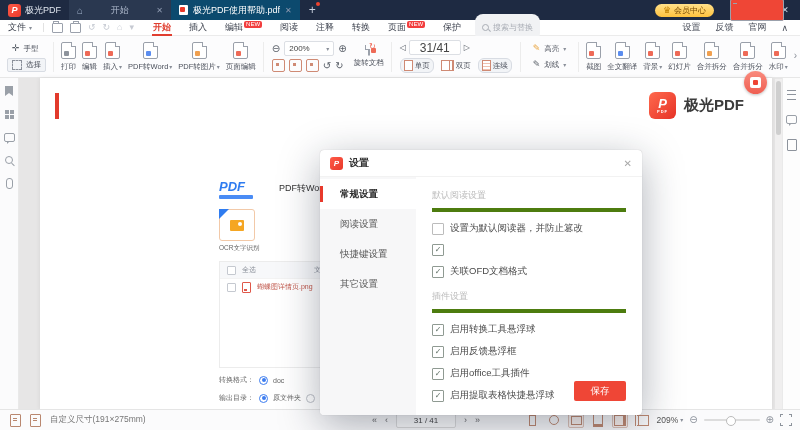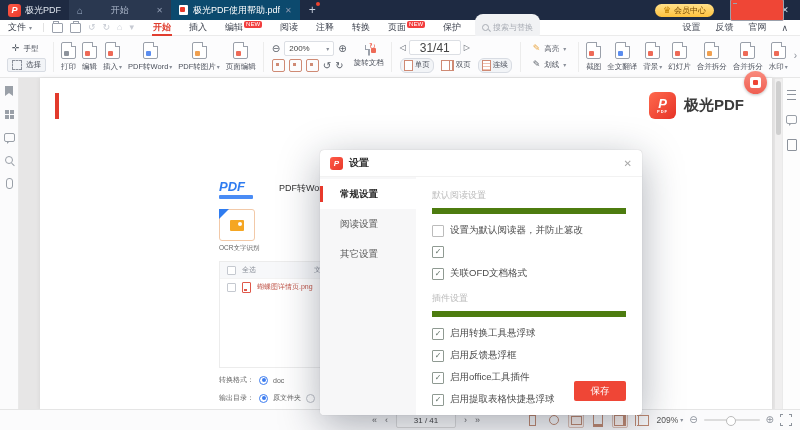--- a/index.html
+++ b/index.html
@@ -65,21 +65,21 @@
   .zrow{display:flex;align-items:center;gap:4px;font-size:9px;color:#5a6069;}
   .zg{line-height:1;font-size:10px;color:#5a6069;}
   .zval{display:flex;align-items:center;justify-content:space-between;border:1px solid #dcdfe4;background:#fff;height:13px;padding:0 4px;font-size:8px;color:#444;border-radius:2px;width:40px;}
   .zmini{width:11px;height:11px;border:1px solid #cf8a74;border-radius:2px;position:relative;}
   .zmini::after{content:"";position:absolute;left:3px;top:3px;width:3px;height:3px;background:#cf8a74;}
   .rot-wrap{position:relative;}
   .rot-arrow{position:absolute;top:-4px;right:-6px;font-size:8px;color:#ee6a57;}
   .pggrp{display:flex;flex-direction:column;gap:3px;padding:0 4px;flex:0 0 auto;}
   .pgrow{display:flex;align-items:center;gap:3px;font-size:8px;color:#5a6069;}
   .pgval{border:1px solid #dcdfe4;background:#fff;width:50px;height:13px;display:flex;align-items:center;justify-content:center;font-size:12px;color:#444;border-radius:2px;}
-  .vmode{display:flex;align-items:flex-start;gap:2px;font-size:7.5px;color:#4c515c;padding:1px 3px;border:1px solid transparent;border-radius:6px;}
+  .vmode{display:flex;align-items:center;gap:2px;font-size:7.5px;color:#4c515c;padding:1px 3px;border:1px solid transparent;border-radius:6px;}
   .vmode.active{border-color:#d8dce3;background:#f2f4f7;}
   .vdoc{width:7px;height:9px;border:1px solid #cf8a74;background:#fff;}
   .vdoc.dbl{box-shadow:3px 0 0 -1px #fff,4px 0 0 0 #cf8a74;margin-right:4px;}
   .vdoc.cont{background:repeating-linear-gradient(#fff 0 2px,#f0c0b0 2px 3px);}
   .annot{display:flex;flex-direction:column;gap:2px;padding:0 3px;flex:0 0 auto;}
   .pen{font-size:9px;line-height:1;}
   .expander{position:absolute;right:1px;top:14px;font-size:10px;color:#8a8f99;background:#fcfcfd;padding:0 2px;}
 
   
   .main{position:absolute;top:78px;bottom:20px;left:0;right:0;background:#e7e6e6;}
@@ -144,21 +144,21 @@
   .dlg-head{height:26px;display:flex;align-items:center;gap:6px;padding:0 10px;border-bottom:1px solid #f2f2f2;flex:0 0 auto;}
   .dlg-logo{width:13px;height:13px;border-radius:3px;background:linear-gradient(135deg,#ff5a47,#e8392b);color:#fff;font-size:8px;font-weight:bold;font-style:italic;display:flex;align-items:center;justify-content:center;}
   .dlg-title{font-size:10px;color:#333;font-weight:bold;}
   .dlg-close{margin-left:auto;color:#a8a8a8;font-size:10px;}
   .dlg-body{flex:1;display:flex;min-height:0;}
   .dlg-nav{width:96px;background:#f7f7f8;padding-top:2px;flex:0 0 auto;}
   .nav-item{height:30px;display:flex;align-items:center;padding-left:20px;font-size:9.5px;color:#555;position:relative;}
   .nav-item.active{background:#fff;color:#2b2b2b;font-weight:bold;}
   .nav-item.active::before{content:"";position:absolute;left:0;top:7px;bottom:7px;width:3px;background:#e8392b;}
   .dlg-content{flex:1;position:relative;padding:12px 16px 0 16px;}
-  .sec-h{font-size:9px;color:#bcbcbc;padding-bottom:6px;border-bottom:6px solid #4d7c0f;margin-bottom:10px;}
+  .sec-h{font-size:9px;color:#bcbcbc;padding-bottom:6px;border-bottom:4px solid #4d7c0f;margin-bottom:10px;}
   .cb-row{display:flex;align-items:center;gap:6px;margin-bottom:9px;font-size:9.5px;color:#4a4a4a;}
   .cb{width:10px;height:10px;border:1px solid #8f9a92;border-radius:1px;display:flex;align-items:center;justify-content:center;font-size:8px;line-height:1;color:#5f6f64;background:#fff;flex:0 0 auto;}
   .cb.un{border-color:#bcbcbc;}
   .hint{font-size:9px;color:#cacaca;margin:-4px 0 9px 16px;}
   .sec2{margin-top:12px;}
   .save{position:absolute;right:16px;bottom:14px;width:52px;height:20px;background:#ef4636;color:#fff;font-size:9.5px;border-radius:2px;display:flex;align-items:center;justify-content:center;}
 
   
   .statusbar{position:absolute;bottom:0;left:0;right:0;height:20px;background:#fbfbfc;border-top:1px solid #e5e5e5;font-size:8.5px;color:#777;}
   .sb-left{position:absolute;left:10px;top:0;bottom:0;display:flex;align-items:center;gap:9px;}
@@ -526,20 +526,21 @@
   <div class="dialog">
     <div class="dlg-head">
       <span class="dlg-logo">P</span>
       <span class="dlg-title">设置</span>
       <span class="dlg-close">✕</span>
     </div>
     <div class="dlg-body">
       <div class="dlg-nav">
         <div class="nav-item active">常规设置</div>
         <div class="nav-item">阅读设置</div>
+        <div class="nav-item">快捷键设置</div>
         <div class="nav-item">其它设置</div>
       </div>
       <div class="dlg-content">
         <div class="sec-h">默认阅读设置</div>
         <div class="cb-row">
           <span class="cb un"></span>
           <span>设置为默认阅读器，并防止篡改</span>
         </div>
         <div class="cb-row">
           <span class="cb">✓</span>
@@ -565,20 +566,25 @@
           <span class="cb">✓</span>
           <span>启用提取表格快捷悬浮球</span>
         </div>
 
         <div class="save">保存</div>
       </div>
     </div>
   </div>
 
   <div class="statusbar">
+    <div class="sb-left">
+      <span class="sdoc"></span>
+      <span class="sdoc"></span>
+      <span>自定义尺寸(191×275mm)</span>
+    </div>
     <div class="sb-center">
       <span class="sb-nav">«</span>
       <span class="sb-nav">‹</span>
       <span class="sb-page">31 / 41</span>
       <span class="sb-nav">›</span>
       <span class="sb-nav">»</span>
     </div>
     <div class="sb-right">
       <span class="sbi">
           <span class="s1"></span>

